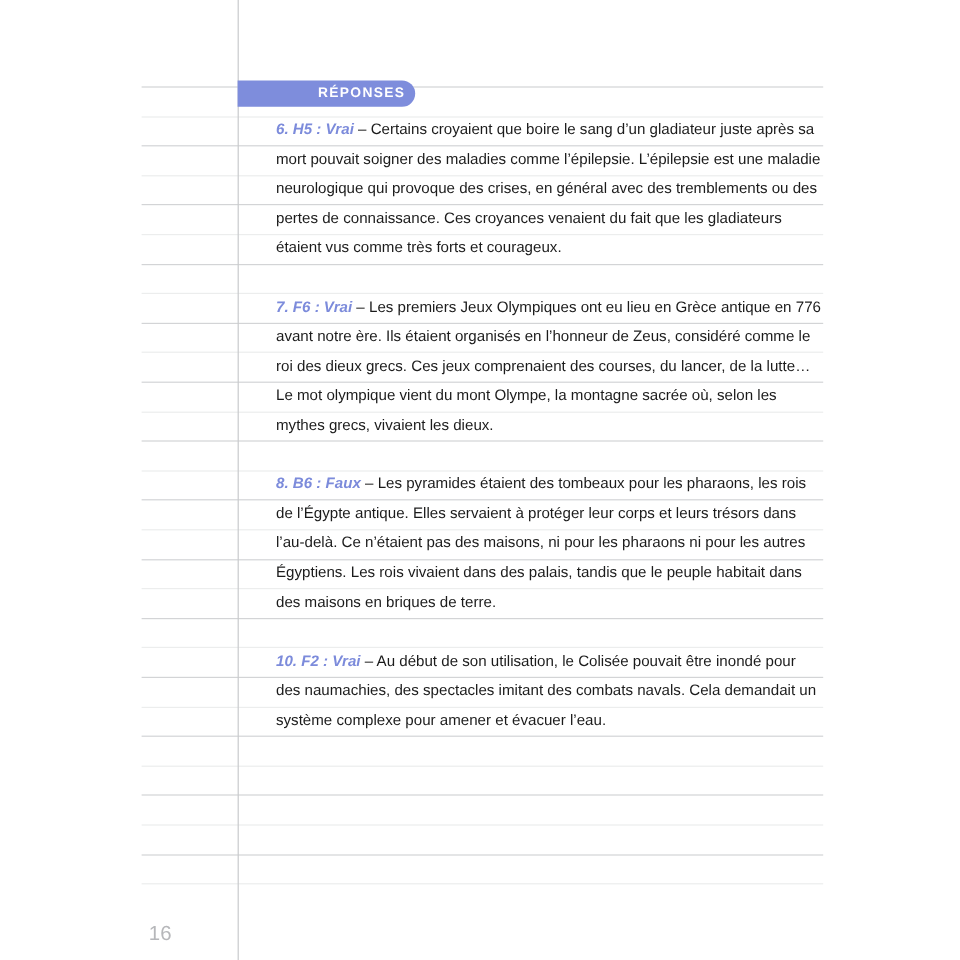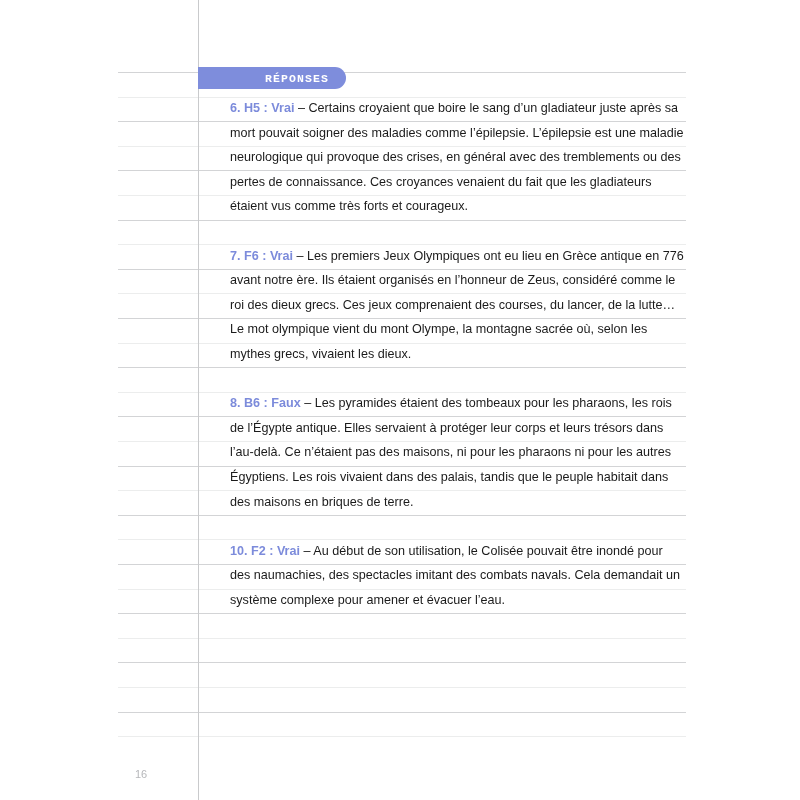--- a/index.html
+++ b/index.html
@@ -65,21 +65,21 @@
     display: flex;
     align-items: center;
     box-sizing: border-box;
     padding-left: 33px;
   }
   #section-banner .banner-text {
     color: #ffffff;
     font-size: 11.5px;
     font-weight: bold;
     letter-spacing: 1.1px;
-    font-family: Liberation Mono, monospace;
+    font-family: Liberation Sans, sans-serif;
     white-space: nowrap;
     padding-left: 34px;
   }
 
   
   #answers {
     position: absolute;
     left: 32px;
     top: 96px;
     width: 455px;
@@ -92,31 +92,32 @@
     font-family: "Liberation Sans", sans-serif;
     margin: 0 0 24.6px 0;
     -webkit-font-smoothing: antialiased;
   }
   .answer.gap-before {
     margin-top: 21px;
   }
   .answer .label {
     color: #7c8bdb;
     font-weight: bold;
+    font-style: italic;
   }
   .answer .dash {
     color: #1b1b1b;
   }
 
   
   #page-number {
     position: absolute;
-    left: 135px;
+    left: 124px;
     top: 768px;
-    font-size: 11px;
+    font-size: 17px;
     color: #b6b7ba;
     font-family: "Liberation Sans", sans-serif;
   }
 </style>
 </head>
 <body>
 
 <div id="page">
 
   <div id="ruled-lines">

